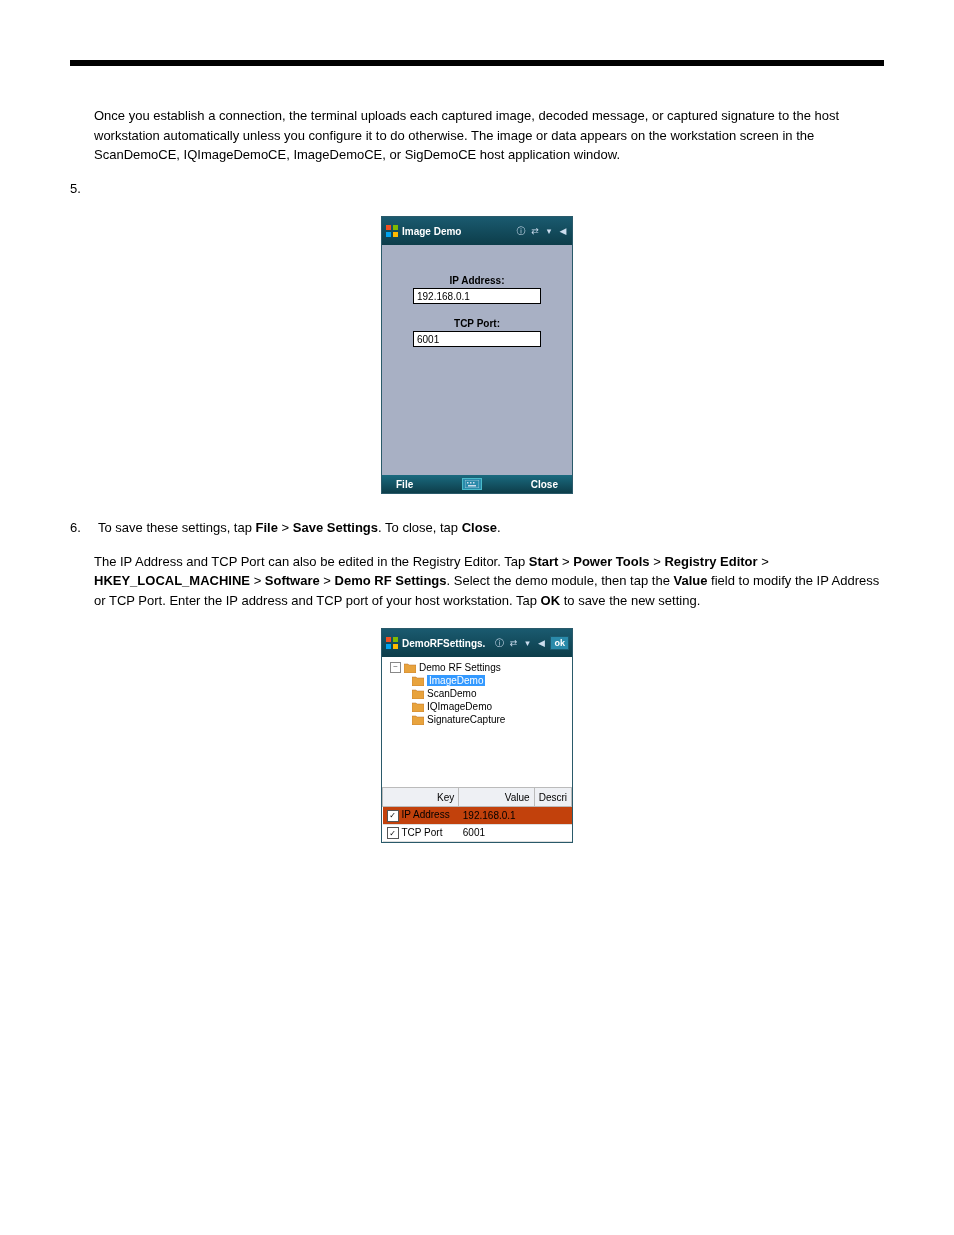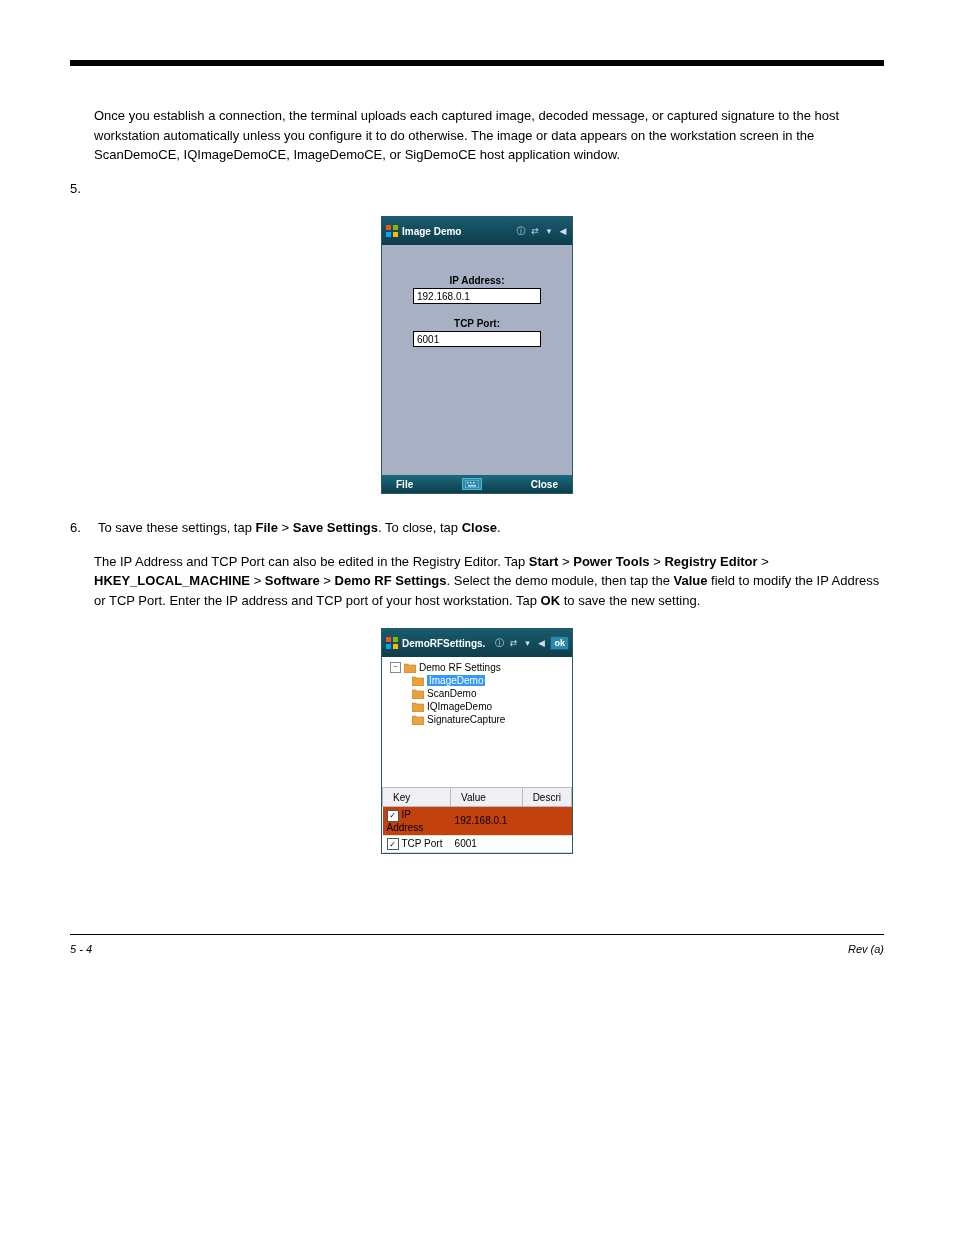--- a/index.html
+++ b/index.html
@@ -180,25 +180,25 @@
     color: #fff;
     padding: 0 2px;
   }
   .kv-table {
     border-top: 1px solid #888;
     width: 100%;
     font-size: 10px;
     border-collapse: collapse;
   }
   .kv-table th {
-    text-align: left;
+    text-align: right;
     font-weight: normal;
     background: #eef0f4;
     border: 1px solid #bbb;
-    padding: 2px 10px;
+    padding: 2px 4px;
     height: 14px;
   }
   .kv-table td {
     padding: 2px 4px;
     border-bottom: 1px solid #ddd;
   }
   .kv-row-sel td {
     background: #c2410c;
   }
   .checkbox {
@@ -371,17 +371,13 @@
         <tr>
           <td><span class="checkbox">✓</span><span>TCP Port</span></td>
           <td>6001</td>
           <td></td>
         </tr>
       </tbody>
         </table>
     </div>
   </div>
 
-  <div class="footer">
-    <span>5 - 4</span>
-    <span>Rev (a)</span>
-  </div>
 </div>
 
 </body></html>

